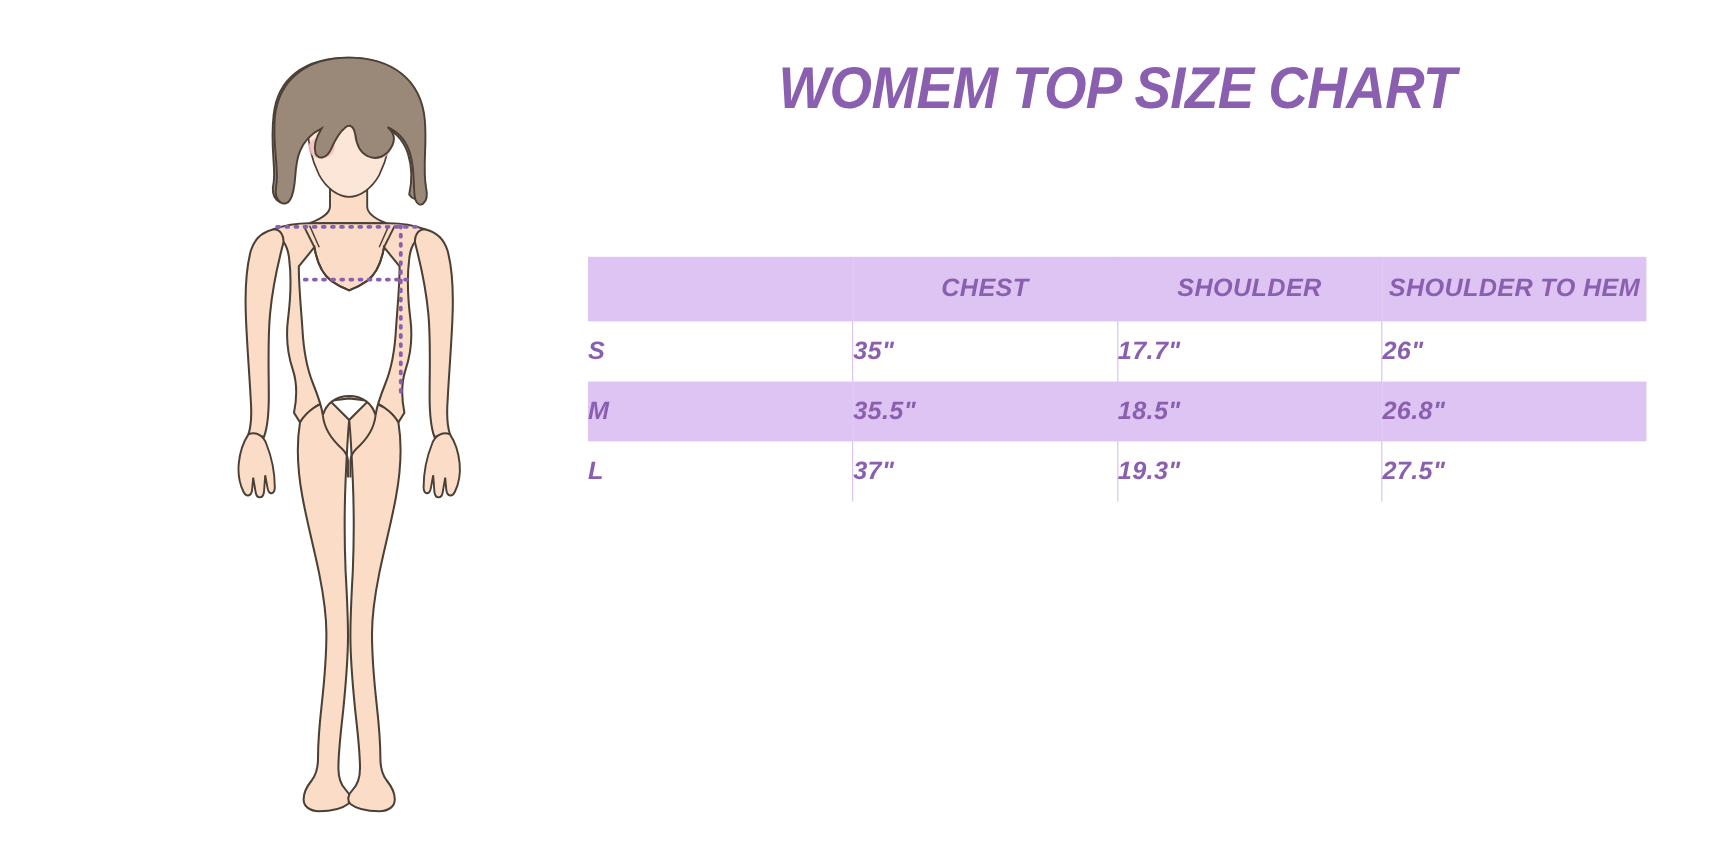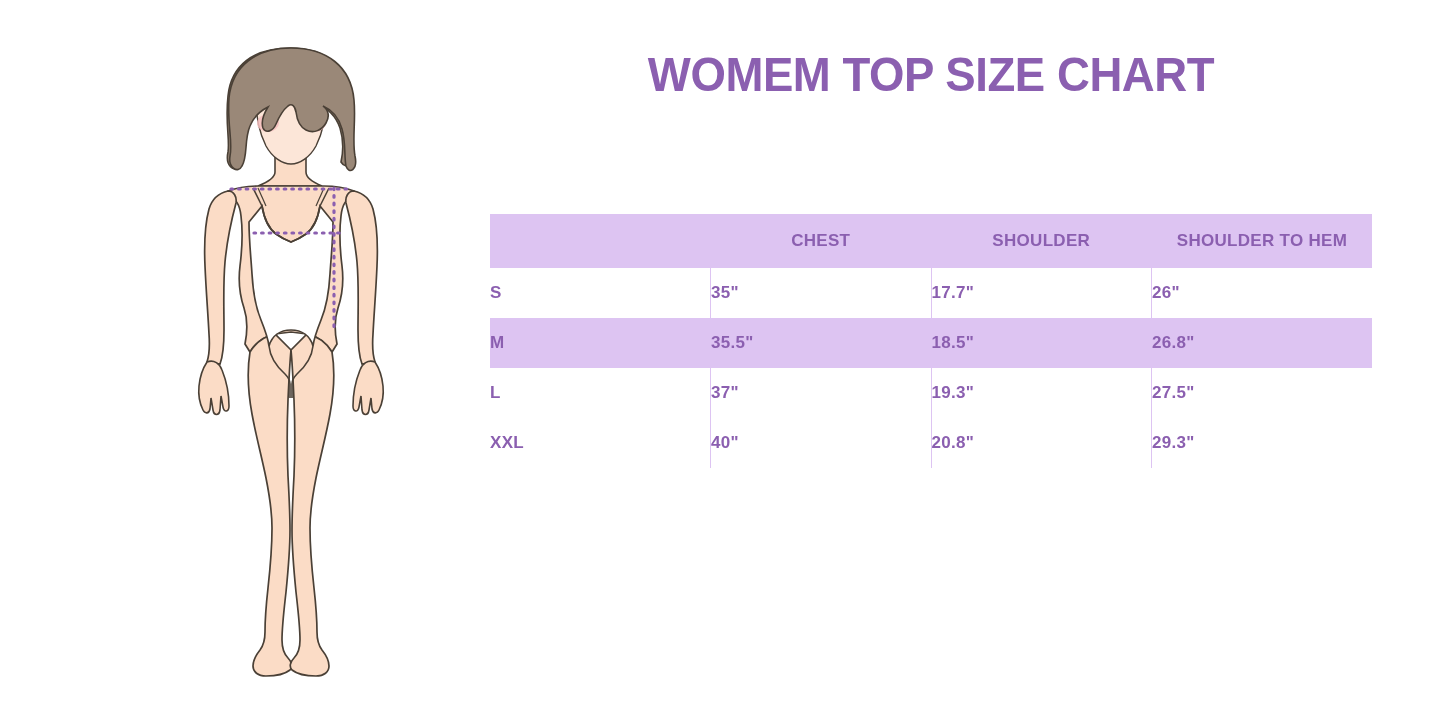--- a/index.html
+++ b/index.html
@@ -8,20 +8,21 @@
     width:1445px; height:723px;
     background:#ffffff;
     font-family:"Liberation Sans", sans-serif;
     overflow:hidden;
   }
 
   #page {
     position:relative;
     width:1445px; height:723px;
     background:#ffffff;
+    font-style:italic;
   }
 
   
   #chart-title {
     position:absolute;
     left:490px; top:46px;
     width:882px;
     text-align:center;
     font-size:49px;
     font-weight:bold;
@@ -45,21 +46,21 @@
     position:absolute;
     left:490px; top:214px;
     width:882px;
     border-collapse:collapse;
     table-layout:fixed;
   }
   #size-table col { width:25%; }
   #size-table th, #size-table td {
     height:50px;
     vertical-align:middle;
-    font-size:17px;
+    font-size:21px;
     font-weight:bold;
     color:#8b5fb0;
     letter-spacing:0.3px;
     border-left:1.6px solid #ddc4f2;
   }
   #size-table th:first-child,
   #size-table td:first-child {
     border-left:none;
   }
   #size-table thead tr { background:#ddc4f2; }
@@ -308,22 +309,16 @@
           <td>35.5"</td>
           <td>18.5"</td>
           <td>26.8"</td>
         </tr>
         <tr class="row-plain">
           <td>L</td>
           <td>37"</td>
           <td>19.3"</td>
           <td>27.5"</td>
         </tr>
-        <tr class="row-plain">
-          <td>XXL</td>
-          <td>40"</td>
-          <td>20.8"</td>
-          <td>29.3"</td>
-        </tr>
       </tbody>
   </table>
 
 </div>
 
 </body></html>

